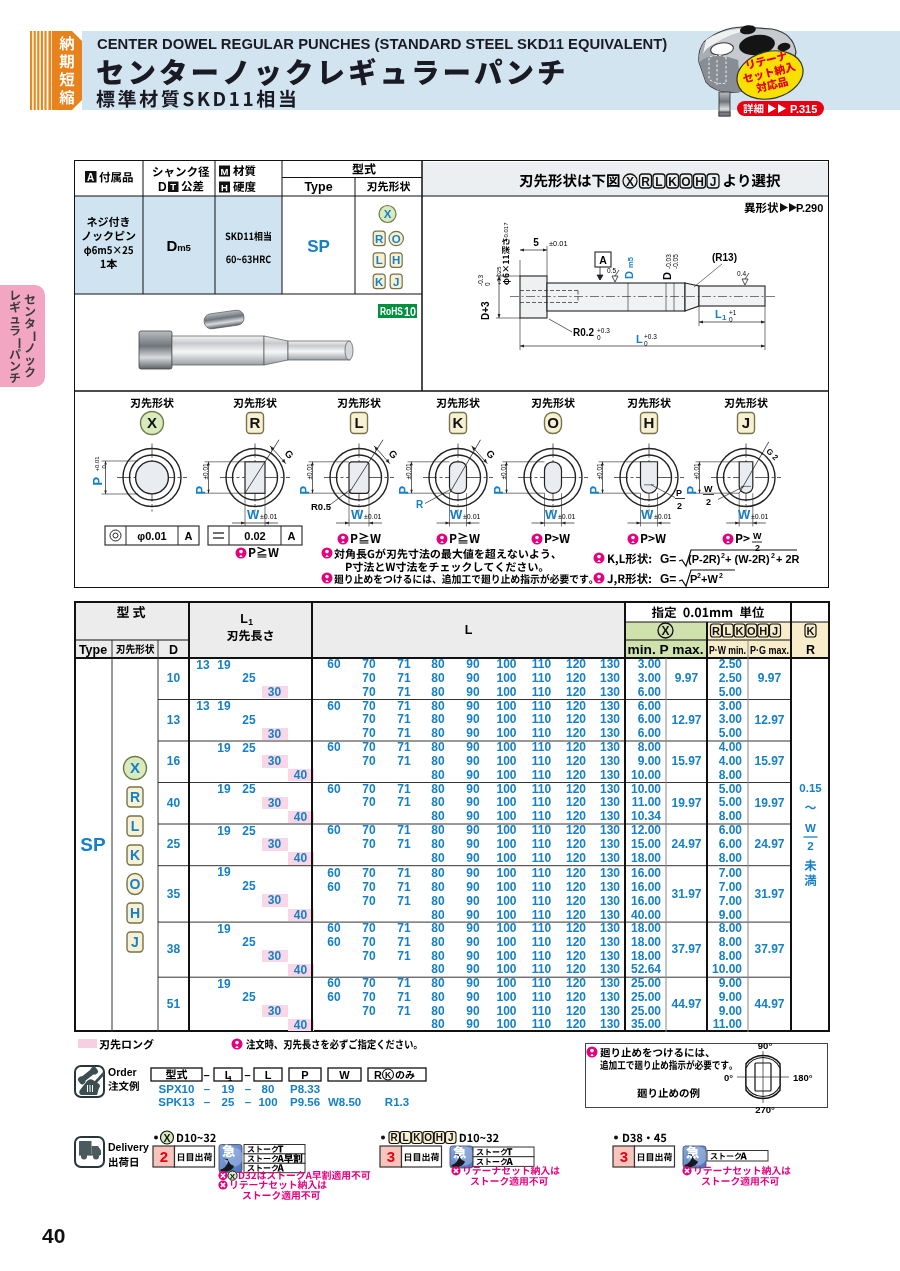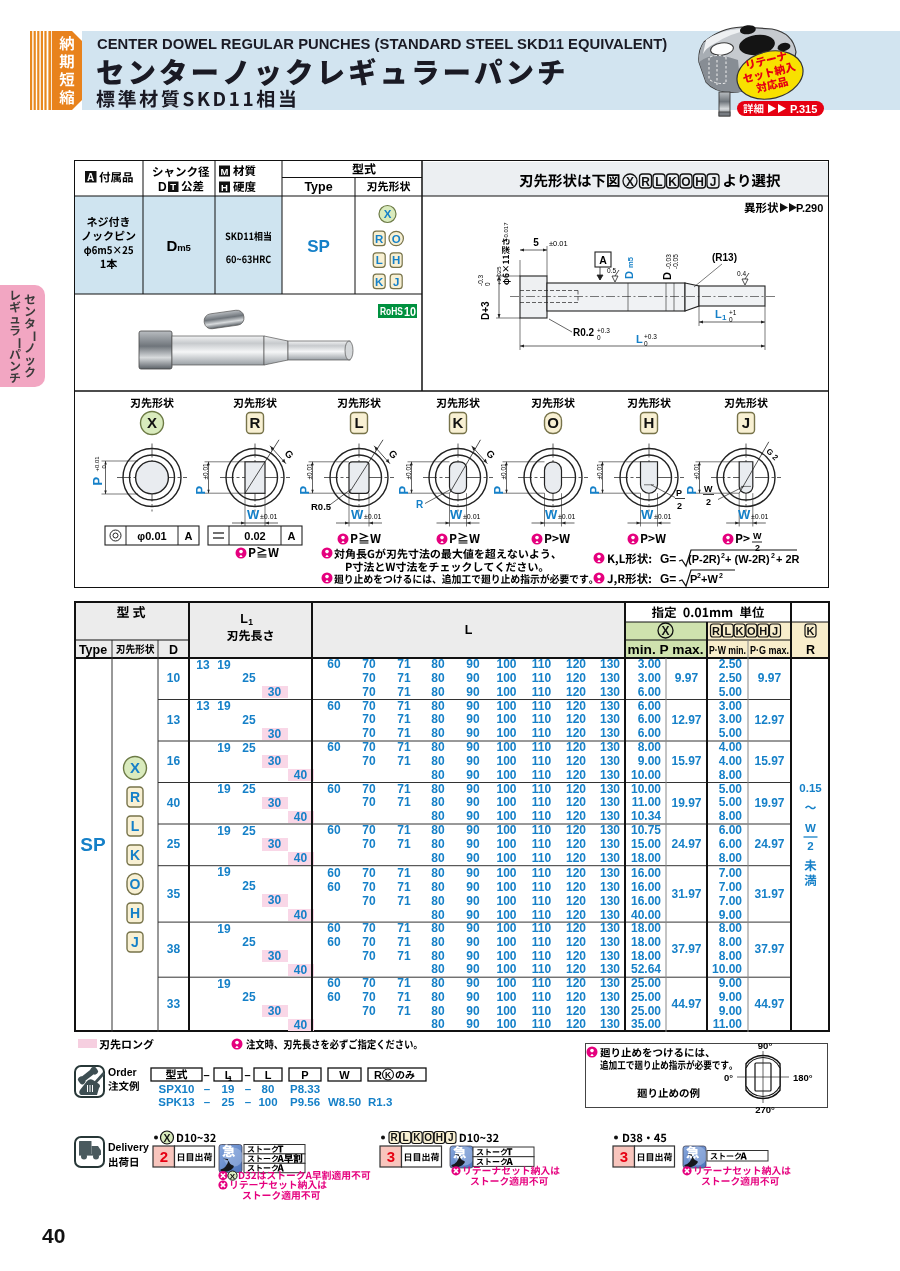--- a/index.html
+++ b/index.html
@@ -168,21 +168,21 @@
 <div style="position:absolute;left:236px;top:824.5px;width:26px;height:12.4px;line-height:12.4px;text-align:center;font-weight:bold;color:#1580c8;font-size:12px;">25</div>
 <div style="position:absolute;left:319px;top:824.0px;width:30px;height:13.9px;line-height:13.9px;text-align:center;font-weight:bold;color:#1580c8;font-size:12px;">60</div>
 <div style="position:absolute;left:354px;top:824.0px;width:30px;height:13.9px;line-height:13.9px;text-align:center;font-weight:bold;color:#1580c8;font-size:12px;">70</div>
 <div style="position:absolute;left:389px;top:824.0px;width:30px;height:13.9px;line-height:13.9px;text-align:center;font-weight:bold;color:#1580c8;font-size:12px;">71</div>
 <div style="position:absolute;left:423px;top:824.0px;width:30px;height:13.9px;line-height:13.9px;text-align:center;font-weight:bold;color:#1580c8;font-size:12px;">80</div>
 <div style="position:absolute;left:458px;top:824.0px;width:30px;height:13.9px;line-height:13.9px;text-align:center;font-weight:bold;color:#1580c8;font-size:12px;">90</div>
 <div style="position:absolute;left:491.5px;top:824.0px;width:30px;height:13.9px;line-height:13.9px;text-align:center;font-weight:bold;color:#1580c8;font-size:12px;">100</div>
 <div style="position:absolute;left:526.5px;top:824.0px;width:30px;height:13.9px;line-height:13.9px;text-align:center;font-weight:bold;color:#1580c8;font-size:12px;">110</div>
 <div style="position:absolute;left:561px;top:824.0px;width:30px;height:13.9px;line-height:13.9px;text-align:center;font-weight:bold;color:#1580c8;font-size:12px;">120</div>
 <div style="position:absolute;left:595px;top:824.0px;width:30px;height:13.9px;line-height:13.9px;text-align:center;font-weight:bold;color:#1580c8;font-size:12px;">130</div>
-<div style="position:absolute;left:625px;top:824.0px;width:36px;height:13.9px;line-height:13.9px;text-align:right;font-weight:bold;color:#1580c8;font-size:12px;">10.75</div>
+<div style="position:absolute;left:625px;top:824.0px;width:36px;height:13.9px;line-height:13.9px;text-align:right;font-weight:bold;color:#1580c8;font-size:12px;">12.00</div>
 <div style="position:absolute;left:707px;top:824.0px;width:35px;height:13.9px;line-height:13.9px;text-align:right;font-weight:bold;color:#1580c8;font-size:12px;">6.00</div>
 <div style="position:absolute;left:261.5px;top:838.4px;width:26px;height:12.4px;line-height:12.4px;text-align:center;font-weight:bold;color:#1580c8;font-size:12px;background:#f9d7e7;">30</div>
 <div style="position:absolute;left:354px;top:837.9px;width:30px;height:13.9px;line-height:13.9px;text-align:center;font-weight:bold;color:#1580c8;font-size:12px;">70</div>
 <div style="position:absolute;left:389px;top:837.9px;width:30px;height:13.9px;line-height:13.9px;text-align:center;font-weight:bold;color:#1580c8;font-size:12px;">71</div>
 <div style="position:absolute;left:423px;top:837.9px;width:30px;height:13.9px;line-height:13.9px;text-align:center;font-weight:bold;color:#1580c8;font-size:12px;">80</div>
 <div style="position:absolute;left:458px;top:837.9px;width:30px;height:13.9px;line-height:13.9px;text-align:center;font-weight:bold;color:#1580c8;font-size:12px;">90</div>
 <div style="position:absolute;left:491.5px;top:837.9px;width:30px;height:13.9px;line-height:13.9px;text-align:center;font-weight:bold;color:#1580c8;font-size:12px;">100</div>
 <div style="position:absolute;left:526.5px;top:837.9px;width:30px;height:13.9px;line-height:13.9px;text-align:center;font-weight:bold;color:#1580c8;font-size:12px;">110</div>
 <div style="position:absolute;left:561px;top:837.9px;width:30px;height:13.9px;line-height:13.9px;text-align:center;font-weight:bold;color:#1580c8;font-size:12px;">120</div>
 <div style="position:absolute;left:595px;top:837.9px;width:30px;height:13.9px;line-height:13.9px;text-align:center;font-weight:bold;color:#1580c8;font-size:12px;">130</div>
@@ -284,21 +284,21 @@
 <div style="position:absolute;left:707px;top:949.65px;width:35px;height:13.775px;line-height:13.775px;text-align:right;font-weight:bold;color:#1580c8;font-size:12px;">8.00</div>
 <div style="position:absolute;left:287.5px;top:963.9250000000001px;width:26px;height:12.275px;line-height:12.275px;text-align:center;font-weight:bold;color:#1580c8;font-size:12px;background:#f9d7e7;">40</div>
 <div style="position:absolute;left:423px;top:963.4250000000001px;width:30px;height:13.775px;line-height:13.775px;text-align:center;font-weight:bold;color:#1580c8;font-size:12px;">80</div>
 <div style="position:absolute;left:458px;top:963.4250000000001px;width:30px;height:13.775px;line-height:13.775px;text-align:center;font-weight:bold;color:#1580c8;font-size:12px;">90</div>
 <div style="position:absolute;left:491.5px;top:963.4250000000001px;width:30px;height:13.775px;line-height:13.775px;text-align:center;font-weight:bold;color:#1580c8;font-size:12px;">100</div>
 <div style="position:absolute;left:526.5px;top:963.4250000000001px;width:30px;height:13.775px;line-height:13.775px;text-align:center;font-weight:bold;color:#1580c8;font-size:12px;">110</div>
 <div style="position:absolute;left:561px;top:963.4250000000001px;width:30px;height:13.775px;line-height:13.775px;text-align:center;font-weight:bold;color:#1580c8;font-size:12px;">120</div>
 <div style="position:absolute;left:595px;top:963.4250000000001px;width:30px;height:13.775px;line-height:13.775px;text-align:center;font-weight:bold;color:#1580c8;font-size:12px;">130</div>
 <div style="position:absolute;left:625px;top:963.4250000000001px;width:36px;height:13.775px;line-height:13.775px;text-align:right;font-weight:bold;color:#1580c8;font-size:12px;">52.64</div>
 <div style="position:absolute;left:707px;top:963.4250000000001px;width:35px;height:13.775px;line-height:13.775px;text-align:right;font-weight:bold;color:#1580c8;font-size:12px;">10.00</div>
-<div style="position:absolute;left:158px;top:977.2px;width:31px;height:54.8px;line-height:54.8px;text-align:center;font-weight:bold;color:#1580c8;font-size:12px;">33</div>
+<div style="position:absolute;left:158px;top:977.2px;width:31px;height:54.8px;line-height:54.8px;text-align:center;font-weight:bold;color:#1580c8;font-size:12px;">51</div>
 <div style="position:absolute;left:666px;top:977.2px;width:41px;height:54.8px;line-height:54.8px;text-align:center;font-weight:bold;color:#1580c8;font-size:12px;">44.97</div>
 <div style="position:absolute;left:748px;top:977.2px;width:43px;height:54.8px;line-height:54.8px;text-align:center;font-weight:bold;color:#1580c8;font-size:12px;">44.97</div>
 <div style="position:absolute;left:211px;top:977.7px;width:26px;height:12.2px;line-height:12.2px;text-align:center;font-weight:bold;color:#1580c8;font-size:12px;">19</div>
 <div style="position:absolute;left:319px;top:977.2px;width:30px;height:13.7px;line-height:13.7px;text-align:center;font-weight:bold;color:#1580c8;font-size:12px;">60</div>
 <div style="position:absolute;left:354px;top:977.2px;width:30px;height:13.7px;line-height:13.7px;text-align:center;font-weight:bold;color:#1580c8;font-size:12px;">70</div>
 <div style="position:absolute;left:389px;top:977.2px;width:30px;height:13.7px;line-height:13.7px;text-align:center;font-weight:bold;color:#1580c8;font-size:12px;">71</div>
 <div style="position:absolute;left:423px;top:977.2px;width:30px;height:13.7px;line-height:13.7px;text-align:center;font-weight:bold;color:#1580c8;font-size:12px;">80</div>
 <div style="position:absolute;left:458px;top:977.2px;width:30px;height:13.7px;line-height:13.7px;text-align:center;font-weight:bold;color:#1580c8;font-size:12px;">90</div>
 <div style="position:absolute;left:491.5px;top:977.2px;width:30px;height:13.7px;line-height:13.7px;text-align:center;font-weight:bold;color:#1580c8;font-size:12px;">100</div>
 <div style="position:absolute;left:526.5px;top:977.2px;width:30px;height:13.7px;line-height:13.7px;text-align:center;font-weight:bold;color:#1580c8;font-size:12px;">110</div>
@@ -346,21 +346,21 @@
 <div style="position:absolute;left:241px;top:1083.0px;width:14px;text-align:center;color:#1580c8;font-weight:bold;font-size:11.5px;">–</div>
 <div style="position:absolute;left:254px;top:1083.0px;width:28px;text-align:center;color:#1580c8;font-weight:bold;font-size:11.5px;">80</div>
 <div style="position:absolute;left:289px;top:1083.0px;width:32px;text-align:center;color:#1580c8;font-weight:bold;font-size:11.5px;">P8.33</div>
 <div style="position:absolute;left:151px;top:1095.5px;width:51px;text-align:center;color:#1580c8;font-weight:bold;font-size:11.5px;">SPK13</div>
 <div style="position:absolute;left:200px;top:1095.5px;width:14px;text-align:center;color:#1580c8;font-weight:bold;font-size:11.5px;">–</div>
 <div style="position:absolute;left:214px;top:1095.5px;width:28px;text-align:center;color:#1580c8;font-weight:bold;font-size:11.5px;">25</div>
 <div style="position:absolute;left:241px;top:1095.5px;width:14px;text-align:center;color:#1580c8;font-weight:bold;font-size:11.5px;">–</div>
 <div style="position:absolute;left:254px;top:1095.5px;width:28px;text-align:center;color:#1580c8;font-weight:bold;font-size:11.5px;">100</div>
 <div style="position:absolute;left:289px;top:1095.5px;width:32px;text-align:center;color:#1580c8;font-weight:bold;font-size:11.5px;">P9.56</div>
 <div style="position:absolute;left:328px;top:1095.5px;width:33px;text-align:center;color:#1580c8;font-weight:bold;font-size:11.5px;">W8.50</div>
-<div style="position:absolute;left:368px;top:1095.5px;width:58px;color:#1580c8;font-weight:bold;font-size:11.5px;">R1.3</div>
+<div style="position:absolute;left:368px;top:1095.5px;width:58px;text-align:center;color:#1580c8;font-weight:bold;font-size:11.5px;">R1.3</div>
 <div style="position:absolute;left:585px;top:1043px;width:243px;height:65px;border:1.2px solid #444;background:#fff;"></div>
 <div style="position:absolute;left:74px;top:1136px;width:31px;height:32px;background:#fff;border:2.5px solid #273737;border-radius:7px;"></div>
 <svg width="900" height="1271" viewBox="0 0 900 1271" style="position:absolute;left:0;top:0;pointer-events:none">
 <defs>
       <path id="g0" d="M635 442 711 514Q740 468 770 416Q799 364 824 314Q850 264 866 225L784 146Q769 186 744 238Q719 289 691 342Q663 396 635 442ZM424 676H885V566H531V-87H424ZM839 676H946V33Q946 -7 938 -32Q929 -56 903 -70Q879 -83 842 -87Q804 -91 753 -91Q751 -67 742 -35Q732 -3 720 19Q751 18 781 18Q811 18 821 18Q839 18 839 36ZM635 851H747Q746 732 740 626Q735 520 718 428Q702 336 669 262Q636 187 578 130Q571 143 558 158Q545 173 530 186Q516 200 504 207Q552 257 579 324Q606 390 618 471Q629 552 632 648Q635 743 635 851ZM180 849 284 810Q264 772 242 731Q220 690 199 653Q178 616 159 589L79 623Q97 654 116 693Q135 732 152 773Q169 814 180 849ZM295 730 393 686Q357 629 314 566Q271 504 228 446Q185 389 147 346L77 385Q105 419 135 462Q165 504 194 550Q224 597 250 644Q276 690 295 730ZM26 612 84 694Q110 671 138 644Q165 616 188 588Q212 561 224 539L163 446Q151 470 128 499Q106 528 79 558Q52 588 26 612ZM266 492 345 525Q364 491 382 452Q401 414 414 378Q428 341 433 312L348 274Q343 303 330 340Q318 378 301 418Q284 458 266 492ZM25 409Q94 411 190 415Q286 419 385 423L384 328Q291 321 200 315Q108 309 35 304ZM287 243 371 270Q390 227 408 176Q425 126 434 88L345 56Q338 94 321 146Q304 199 287 243ZM69 262 168 244Q160 172 144 102Q128 32 107 -16Q97 -9 80 0Q63 8 46 16Q28 24 15 28Q37 73 50 136Q63 198 69 262ZM181 356H286V-90H181Z"></path>
       <path id="g1" d="M615 805H873V696H615ZM615 579H873V473H615ZM614 350H874V243H614ZM822 805H937V43Q937 -1 927 -26Q917 -52 891 -67Q865 -81 826 -85Q786 -89 730 -88Q727 -64 717 -30Q707 3 696 26Q728 24 760 24Q791 24 802 24Q813 24 818 28Q822 33 822 44ZM565 805H678V437Q678 378 674 308Q671 238 660 166Q650 95 631 28Q612 -39 579 -92Q570 -81 552 -68Q534 -54 516 -42Q498 -30 484 -24Q522 41 539 121Q556 201 560 284Q565 366 565 437ZM42 732H532V627H42ZM172 568H411V477H172ZM172 413H411V321H172ZM30 254H525V149H30ZM120 838H228V216H120ZM353 838H463V216H353ZM154 142 268 109Q240 54 199 0Q158 -55 118 -92Q108 -81 90 -68Q73 -55 54 -42Q36 -29 22 -21Q62 9 98 53Q133 97 154 142ZM303 97 394 147Q414 126 436 100Q457 73 476 48Q496 22 508 1L411 -55Q401 -35 382 -8Q364 18 343 46Q322 74 303 97Z"></path>
       <path id="g2" d="M440 809H955V698H440ZM395 39H970V-72H395ZM501 246 603 270Q616 240 626 206Q636 171 644 138Q651 105 654 79L546 51Q544 77 538 111Q531 145 522 180Q513 216 501 246ZM783 276 900 251Q887 214 874 177Q860 140 847 106Q834 73 822 48L721 72Q733 99 744 135Q756 171 766 208Q777 245 783 276ZM588 516V395H806V516ZM478 621H923V290H478ZM210 672H324V483Q324 420 316 344Q308 269 286 191Q264 113 222 40Q181 -33 114 -90Q106 -77 90 -60Q75 -43 59 -28Q43 -13 31 -5Q92 47 128 108Q163 170 181 236Q199 302 204 366Q210 429 210 484ZM134 729H436V620H134ZM39 466H448V355H39ZM302 327Q312 318 329 300Q346 281 366 258Q387 235 406 212Q425 188 441 170Q457 151 464 143L387 44Q374 68 354 98Q333 127 311 158Q289 189 268 216Q247 244 232 263ZM126 849 239 827Q228 764 210 702Q191 639 168 584Q146 530 121 490Q109 498 90 509Q72 520 52 530Q33 539 19 545Q58 600 86 682Q113 763 126 849Z"></path>
       <path id="g3" d="M609 852H731V709H609ZM714 528 833 509Q820 460 806 412Q793 363 782 329L685 349Q691 374 697 406Q703 437 708 470Q713 502 714 528ZM390 758H957V589H846V660H497V575H390ZM496 610 597 585Q578 522 552 455Q525 388 492 327Q458 266 417 220Q407 236 390 261Q372 286 358 301Q391 341 418 394Q445 447 465 504Q485 560 496 610ZM584 568H959V473H584ZM650 224H890V132H650ZM649 45H889V-48H649ZM601 401H942V-82H839V308H699V-87H601ZM179 849 281 813Q261 774 240 734Q218 693 198 656Q177 619 158 590L79 622Q97 653 116 692Q134 731 152 773Q169 815 179 849ZM287 730 381 688Q346 631 306 569Q265 507 224 450Q184 394 148 350L80 387Q107 421 136 464Q164 506 192 552Q219 599 244 645Q268 691 287 730ZM25 619 83 697Q109 674 136 646Q162 617 184 589Q207 561 219 538L156 449Q145 473 124 503Q102 533 76 564Q50 594 25 619ZM265 502 344 534Q369 485 390 429Q410 373 416 332L331 297Q328 324 318 360Q308 395 294 432Q281 470 265 502ZM22 411Q86 414 172 420Q259 425 349 430L351 332Q268 325 184 319Q101 313 34 307ZM273 243 352 267Q370 224 384 174Q398 123 403 86L319 59Q315 97 302 148Q290 200 273 243ZM65 262 157 246Q150 174 134 105Q119 36 97 -12Q88 -6 72 2Q57 9 41 16Q25 24 13 28Q35 73 47 136Q59 199 65 262ZM167 357H268V-90H167ZM449 399 541 490 546 488V-88H449Z"></path>
       <path id="g4" d="M269 136Q269 155 269 193Q269 231 269 280Q269 329 269 384Q269 438 269 492Q269 545 269 592Q269 639 269 671Q269 689 268 713Q267 737 265 760Q263 784 260 799H440Q436 776 433 738Q430 699 430 671Q430 639 430 598Q430 558 430 512Q430 467 430 420Q430 374 430 330Q430 286 430 248Q430 209 430 179Q430 150 438 132Q445 114 470 106Q495 99 547 99Q597 99 652 104Q706 108 761 116Q816 124 865 134L860 -30Q821 -35 768 -40Q714 -46 658 -49Q601 -52 552 -52Q458 -52 402 -41Q345 -30 316 -7Q288 16 278 52Q269 87 269 136ZM926 571Q919 559 908 542Q897 524 889 509Q873 478 848 438Q823 397 794 356Q765 314 736 278Q706 241 681 217L548 295Q579 322 608 356Q637 389 660 422Q684 454 697 478Q680 475 645 468Q610 460 562 450Q514 441 458 430Q403 419 346 408Q290 396 238 386Q185 375 142 366Q98 356 70 350L41 508Q71 512 118 519Q164 526 220 536Q277 546 338 558Q400 569 460 580Q520 592 573 602Q626 613 666 622Q707 630 728 635Q752 641 772 647Q793 653 809 662Z"></path>
       <path id="g5" d="M249 776Q275 758 310 732Q345 705 382 674Q420 644 454 614Q487 585 509 561L385 434Q365 456 334 486Q303 515 267 546Q231 578 196 606Q161 634 134 653ZM101 112Q175 122 242 140Q308 158 367 182Q426 206 475 234Q565 286 639 352Q713 419 768 492Q824 564 857 634L951 463Q911 392 852 324Q793 255 720 194Q646 133 562 84Q511 54 452 28Q393 1 330 -18Q267 -38 204 -48Z"></path>

